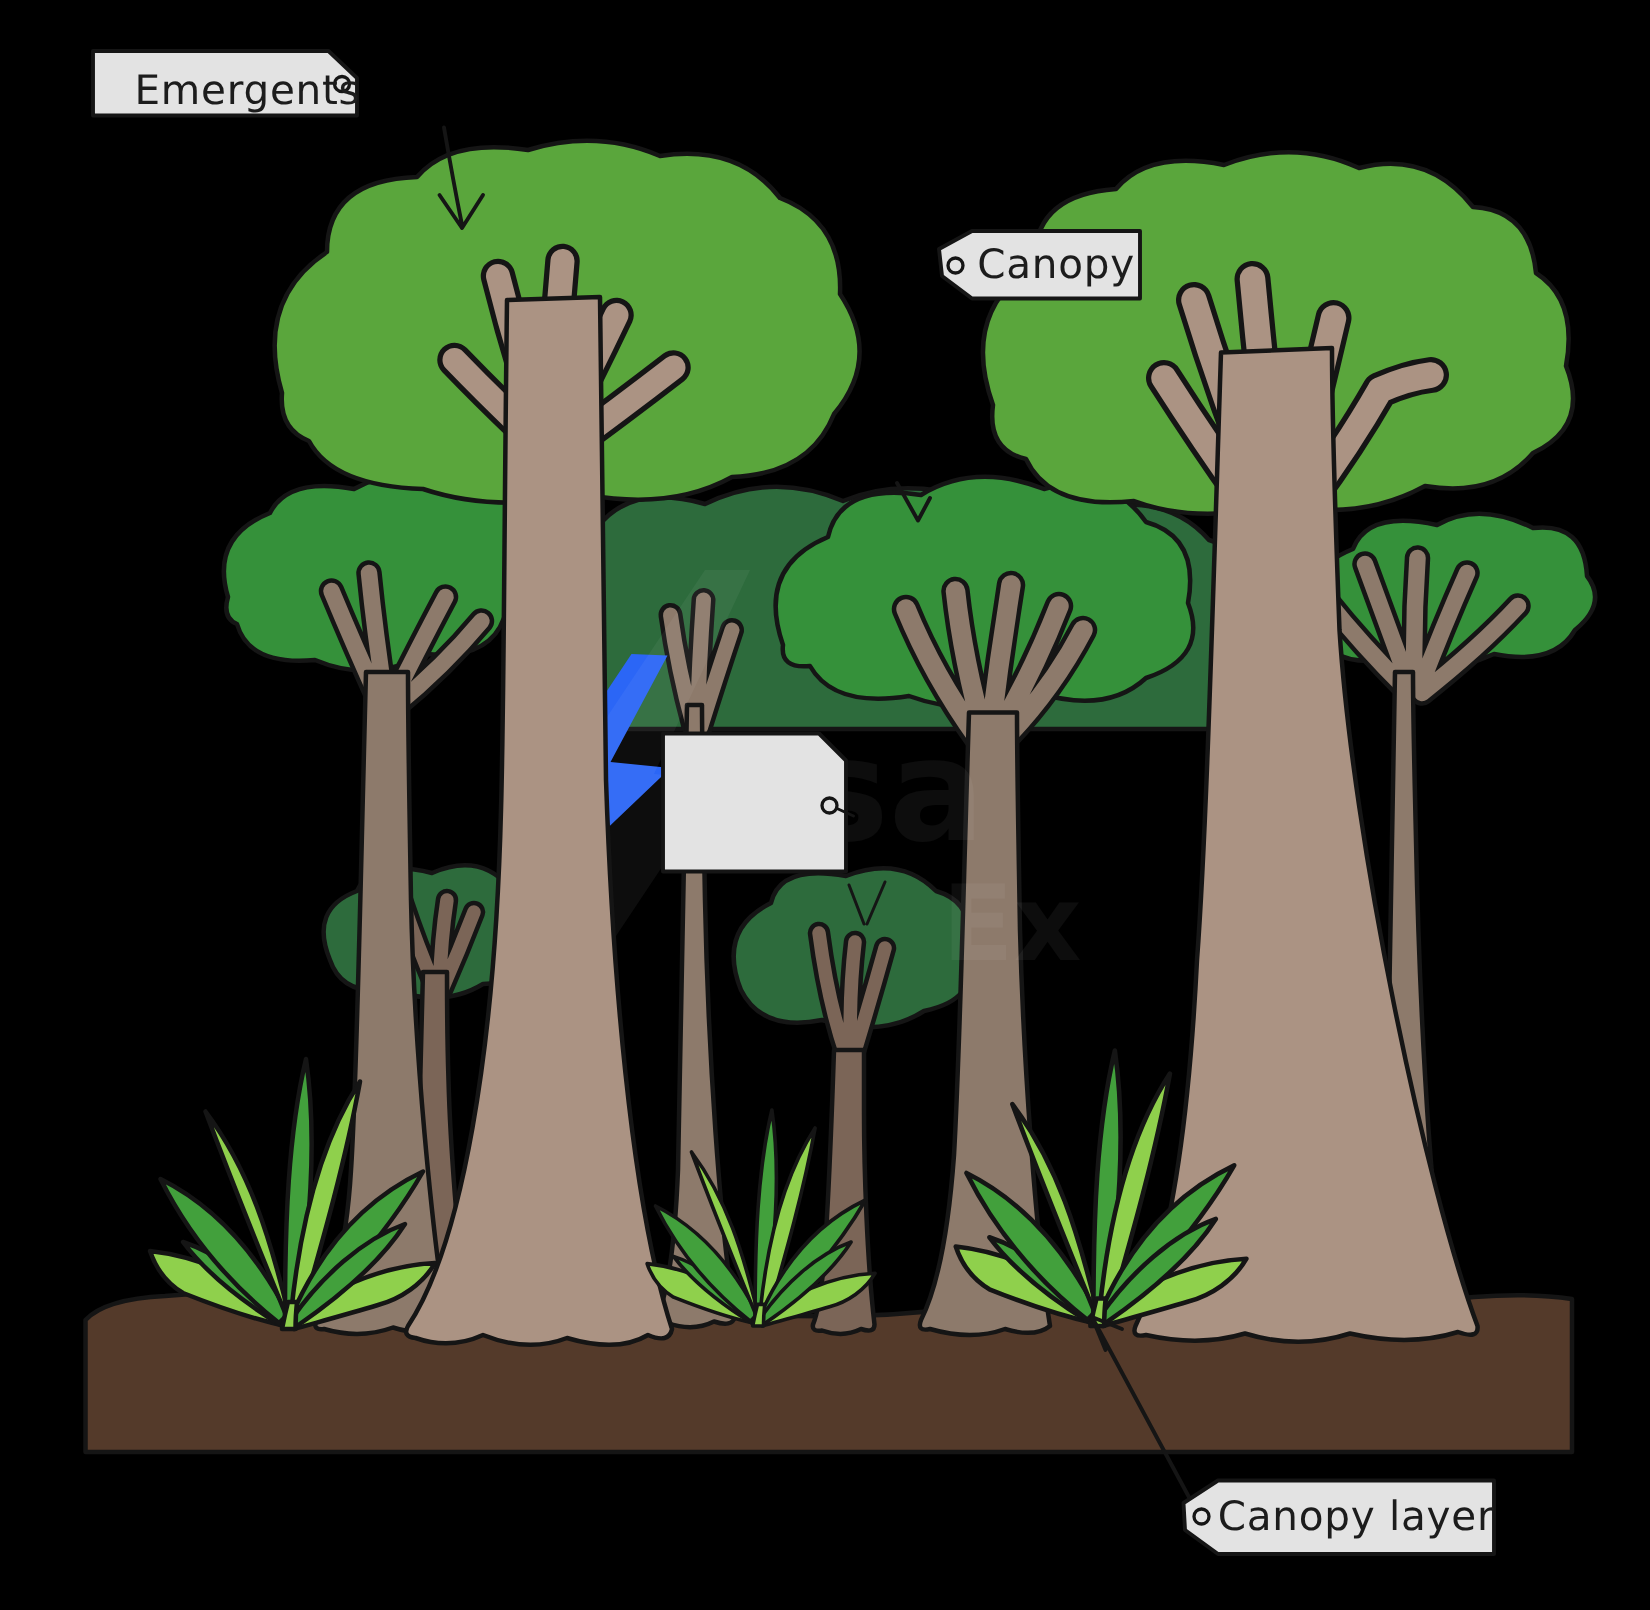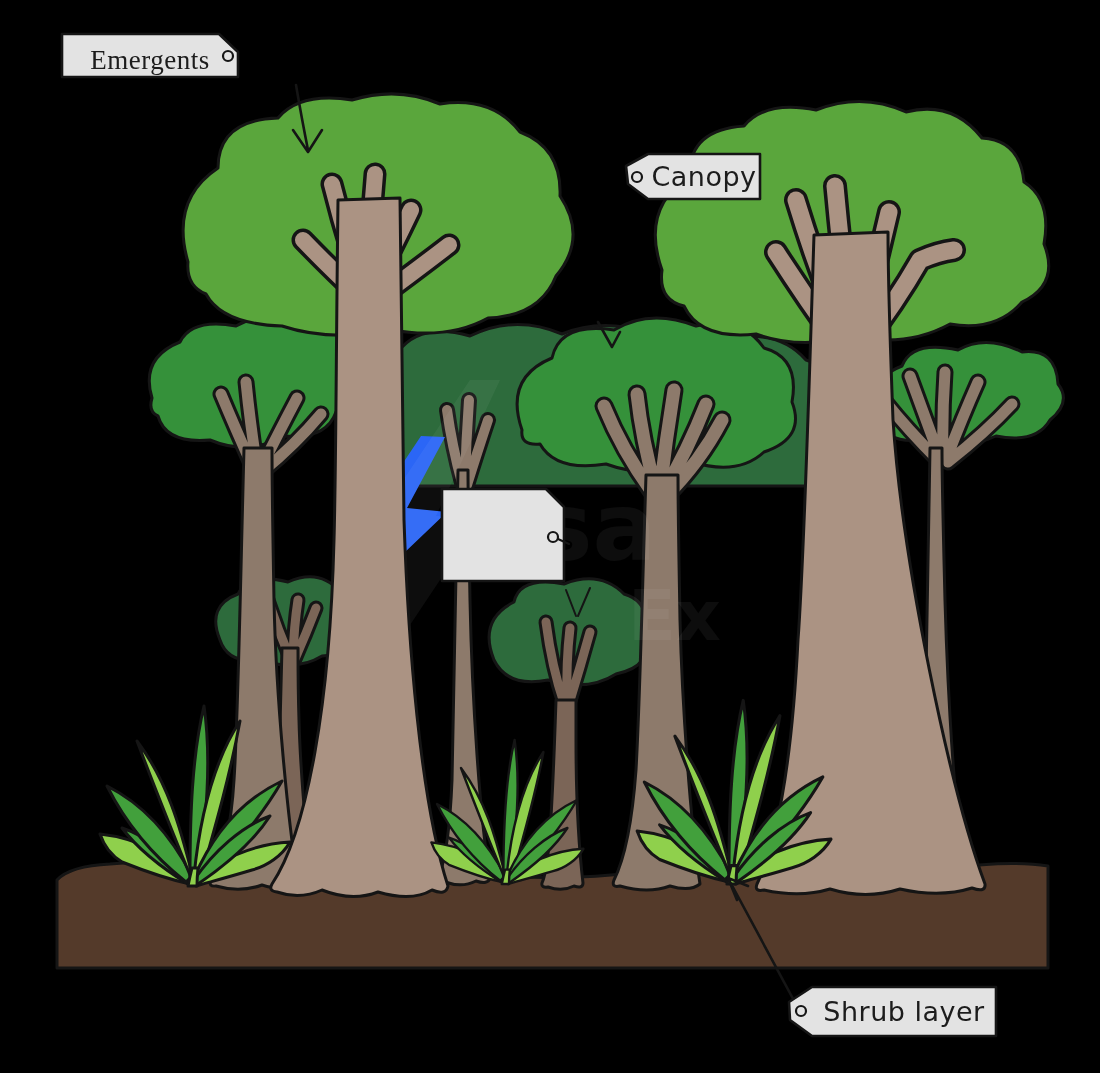--- a/index.html
+++ b/index.html
@@ -169,19 +169,19 @@
       <path class="tagf" stroke="var(--outline)" stroke-width="2.6" stroke-linejoin="round" d="M442,489 L546,489 L564,507 L564,581 L442,581 Z"></path>
       <path class="fu" stroke-width="2" d="M558,539 L569,544"></path>
       <circle class="tagf" stroke="var(--outline)" stroke-width="2.2" cx="553" cy="537" r="5"></circle>
     </g>
     <g>
       <path class="tagf" stroke="var(--outline)" stroke-width="2.6" stroke-linejoin="round" d="M812,987 L996,987 L996,1036 L812,1036 L790,1020 L789,1002 Z"></path>
       <circle class="tagf" stroke="var(--outline)" stroke-width="2.2" cx="801" cy="1011" r="5"></circle>
     </g>
   </svg>
 
-  <div class="tag-label" style="left:62px;top:34px;width:176px;height:53px;font-size:27px;font-family:Liberation Serif, serif;">Emergents</div>
+  <div class="tag-label" style="left:77px;top:34px;width:176px;height:53px;font-size:27px;">Emergents</div>
 
   <div class="tag-label" style="left:648px;top:154px;width:112px;height:45px;font-size:27px;">Canopy</div>
 
 
-  <div class="tag-label" style="left:812px;top:987px;width:184px;height:49px;font-size:27px;">Shrub layer</div>
+  <div class="tag-label" style="left:812px;top:987px;width:184px;height:49px;font-size:27px;">Canopy layer</div>
 </div>
 
 </body></html>

